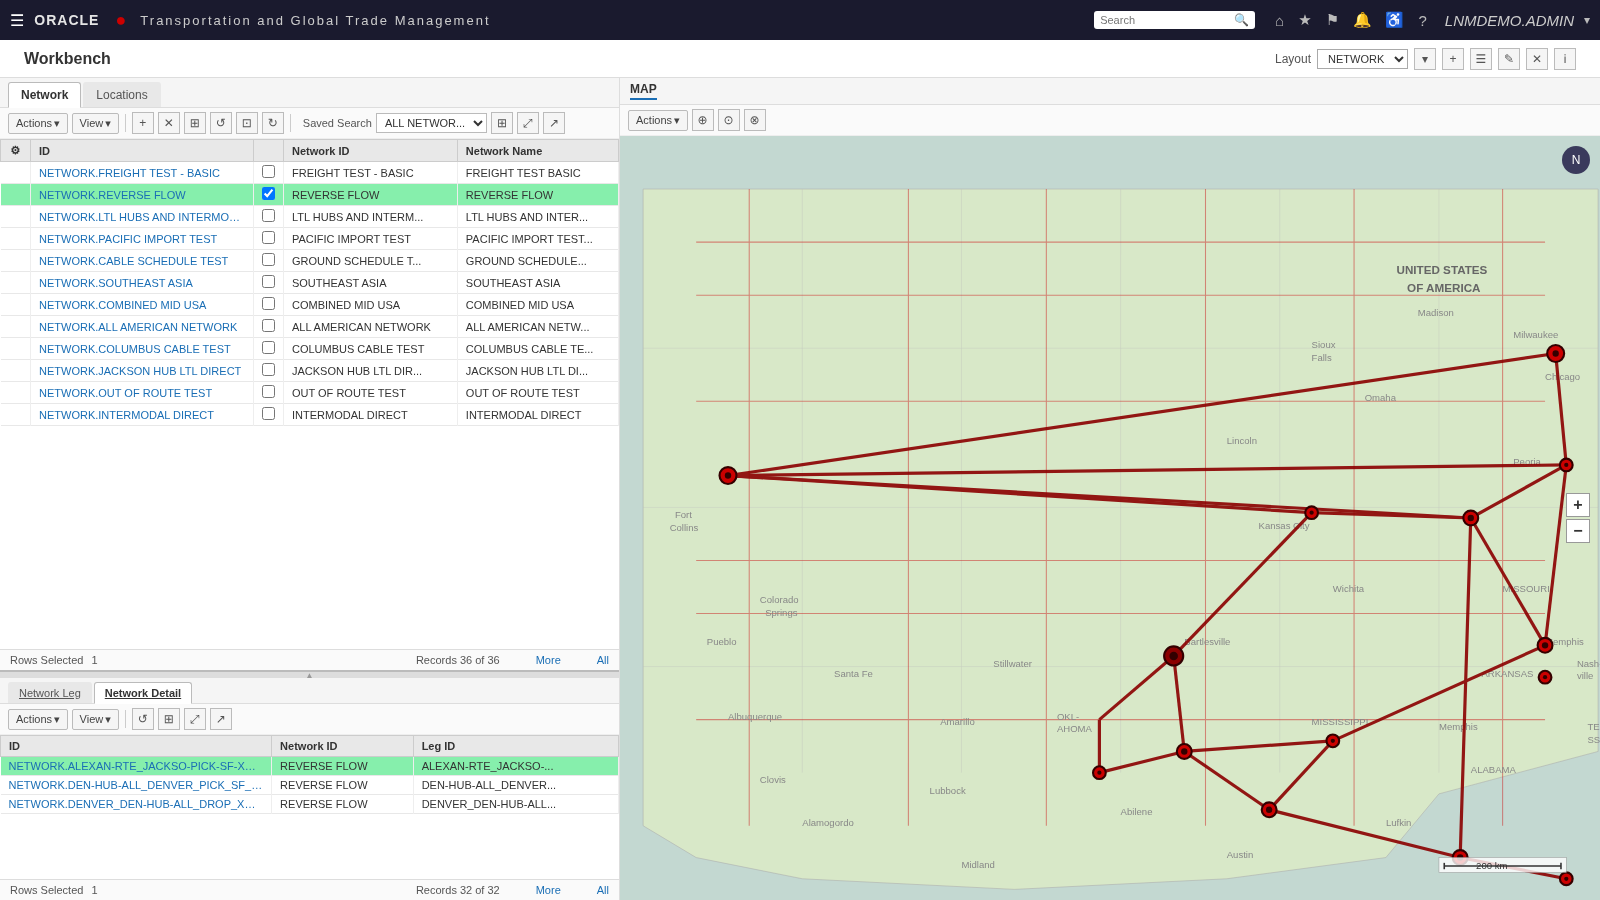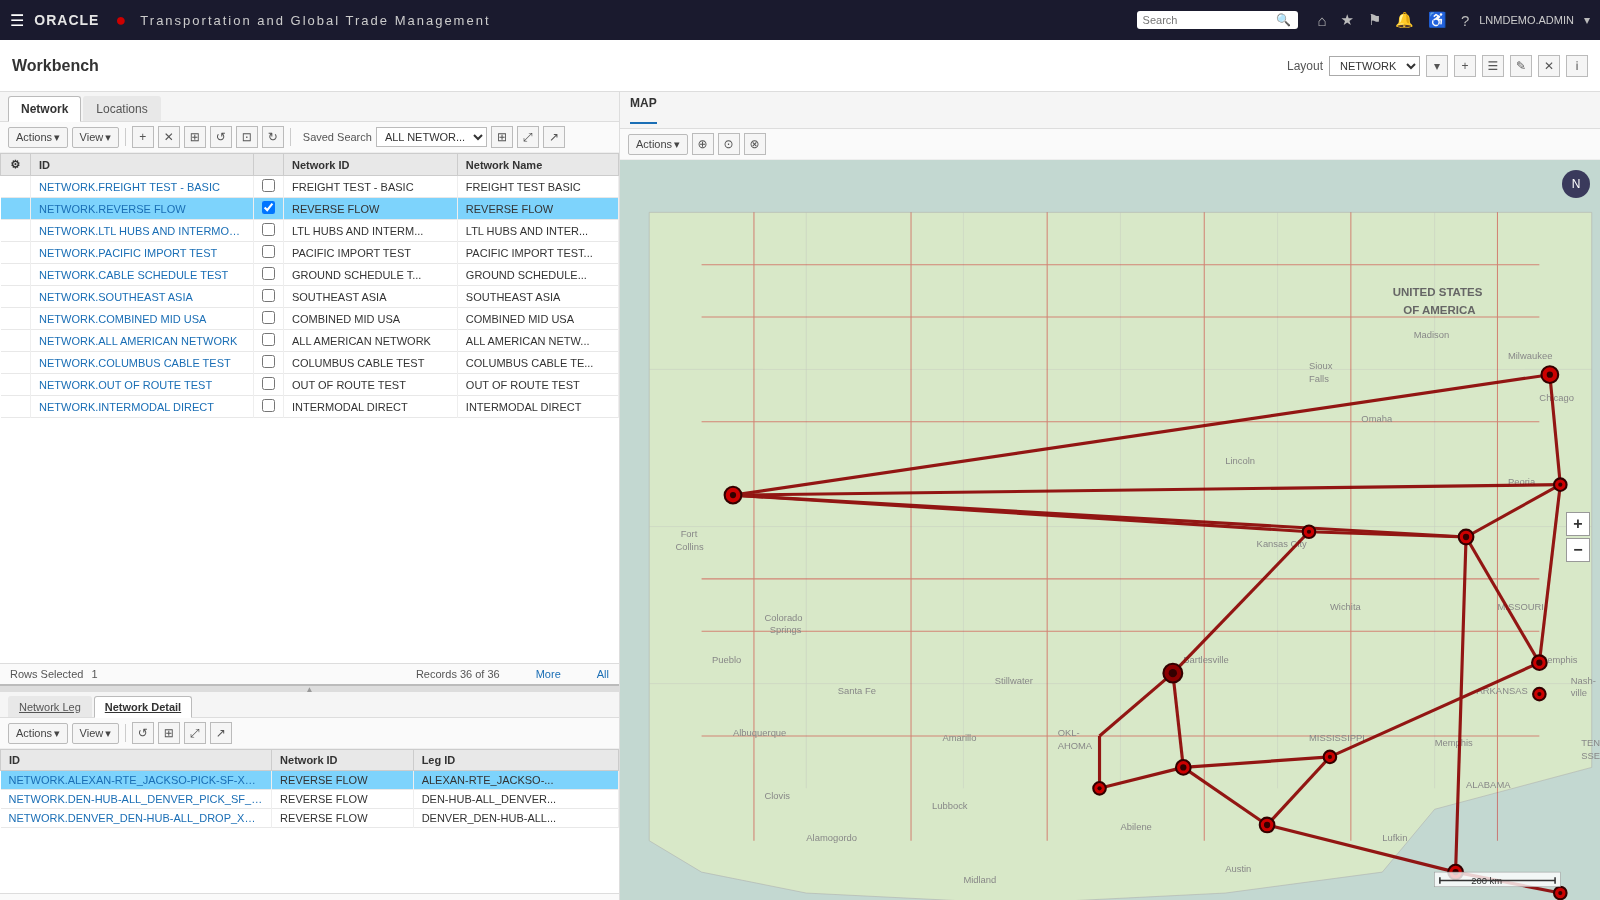--- a/index.html
+++ b/index.html
@@ -42,31 +42,33 @@
       width: 130px;
       color: #333;
     }
     .top-nav .nav-icons {
       display: flex;
       gap: 14px;
       align-items: center;
       margin-left: 10px;
     }
     .top-nav .user-label {
-      font-size: 11px;
+      font-size: 15px;
       color: #ccc;
+      margin-left: 8px;
+      font-style: italic;
     }
 
     
     .workbench-header {
       background: #fff;
-      height: 52px;
-      display: flex;
-      align-items: center;
-      padding: 0 12px;
+      height: 38px;
+      display: flex;
+      align-items: center;
+      padding: 0 24px;
       border-bottom: 1px solid #ddd;
       justify-content: space-between;
     }
     .workbench-title {
       font-size: 16px;
       font-weight: bold;
       color: #333;
     }
     .layout-controls {
       display: flex;
@@ -203,21 +205,21 @@
       position: sticky;
       top: 0;
       z-index: 1;
       white-space: nowrap;
     }
     tbody tr {
       border-bottom: 1px solid #e8e8e8;
       cursor: pointer;
       border-radius: 11px;
     }
-    tbody tr.selected { background: #7dd3fc; }
+    tbody tr.selected { background: #86efac; }
     tbody td {
       padding: 3px 8px;
       border-right: 1px solid #eee;
       color: #333;
       white-space: nowrap;
       overflow: hidden;
       text-overflow: ellipsis;
       max-width: 200px;
     }
     tbody td.id-cell { color: #1a6eb5; }
@@ -305,21 +307,21 @@
       padding: 4px 10px;
       display: flex;
       align-items: center;
       gap: 8px;
     }
     .map-tab-label {
       font-size: 12px;
       font-weight: bold;
       color: #333;
       border-bottom: 2px solid #1a6eb5;
-      padding-bottom: 12px;
+      padding-bottom: 2px;
     }
     .map-toolbar {
       display: flex;
       align-items: center;
       padding: 4px 8px;
       gap: 4px;
       background: #fafafa;
       border-bottom: 1px solid #eee;
     }
     .map-area {
@@ -520,20 +522,27 @@
     <td class="checkbox-cell"><input type="checkbox" style=""></td>
     <td title="ALL AMERICAN NETWORK">ALL AMERICAN NETWORK</td>
     <td title="ALL AMERICAN NETW...">ALL AMERICAN NETW...</td>
   </tr>
             <tr>
     <td style="text-align:center;color:#888;"></td>
     <td class="id-cell" title="NETWORK.COLUMBUS CABLE TEST">NETWORK.COLUMBUS CABLE TEST</td>
     <td class="checkbox-cell"><input type="checkbox" style=""></td>
     <td title="COLUMBUS CABLE TEST">COLUMBUS CABLE TEST</td>
     <td title="COLUMBUS CABLE TE...">COLUMBUS CABLE TE...</td>
+  </tr>
+            <tr>
+    <td style="text-align:center;color:#888;"></td>
+    <td class="id-cell" title="NETWORK.JACKSON HUB LTL DIRECT">NETWORK.JACKSON HUB LTL DIRECT</td>
+    <td class="checkbox-cell"><input type="checkbox" style=""></td>
+    <td title="JACKSON HUB LTL DIR...">JACKSON HUB LTL DIR...</td>
+    <td title="JACKSON HUB LTL DI...">JACKSON HUB LTL DI...</td>
   </tr>
             <tr>
     <td style="text-align:center;color:#888;"></td>
     <td class="id-cell" title="NETWORK.OUT OF ROUTE TEST">NETWORK.OUT OF ROUTE TEST</td>
     <td class="checkbox-cell"><input type="checkbox" style=""></td>
     <td title="OUT OF ROUTE TEST">OUT OF ROUTE TEST</td>
     <td title="OUT OF ROUTE TEST">OUT OF ROUTE TEST</td>
   </tr>
             <tr>
     <td style="text-align:center;color:#888;"></td>

